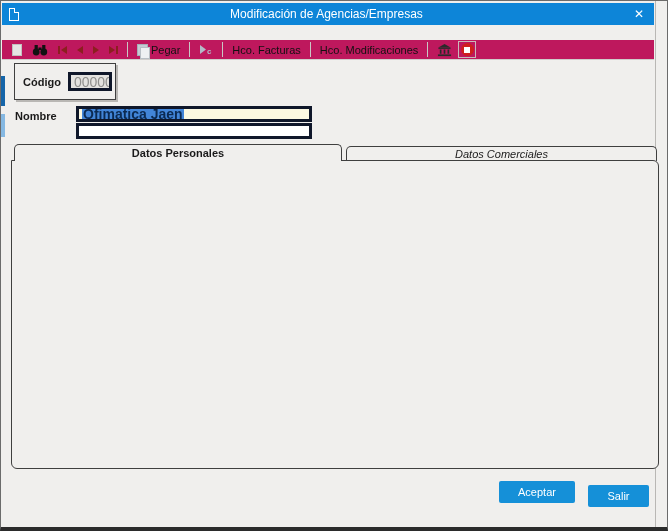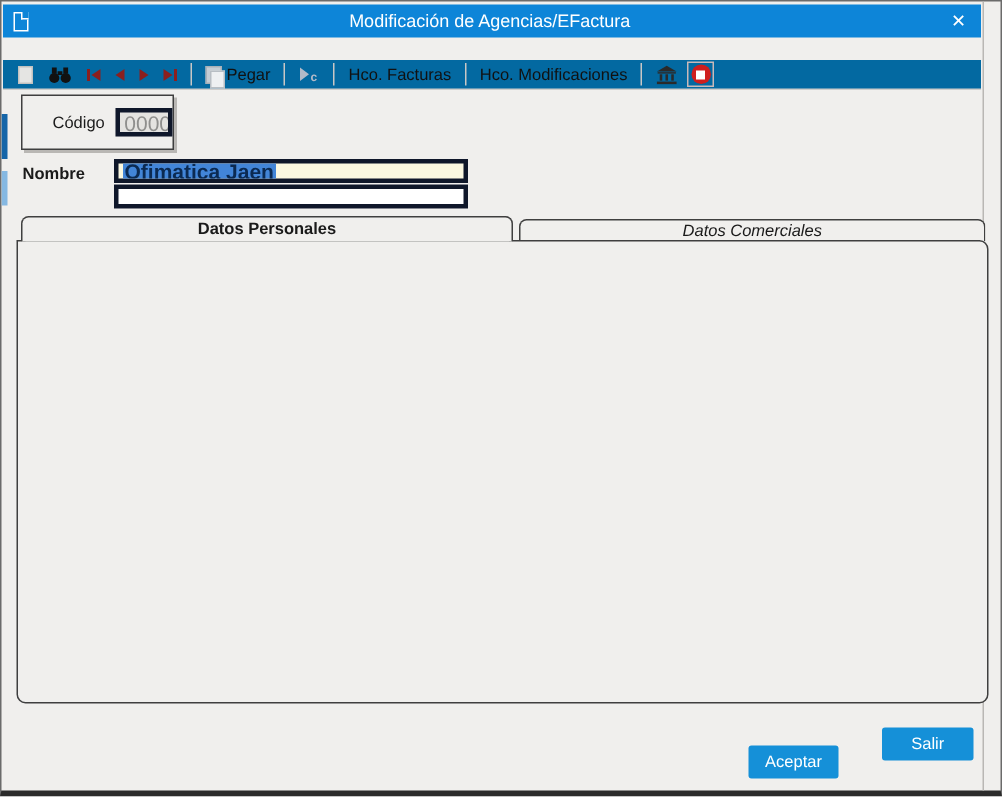--- a/index.html
+++ b/index.html
@@ -14,40 +14,40 @@
   #titlebar { left:1px; top:2px; width:652px; height:22px; background:#0d85d8; display:flex; align-items:center; }
   #titlebar .title { flex:1; text-align:center; color:#ffffff; font-size:12px; }
   .doc-icon { width:10px; height:13px; border:1px solid #ffffff; margin-left:7px; position:relative; background:transparent; }
   .doc-icon::after { content:""; position:absolute; right:-1px; top:-1px; width:4px; height:4px; background:#0d85d8; border-left:1px solid #fff; border-bottom:1px solid #fff; }
   .close-x { color:#ffffff; font-size:12px; margin-right:10px; cursor:default; }
   
   #menubar { left:1px; top:24px; width:652px; height:15px; background:#f7f6f5; border-bottom:1px solid #e0dedd; display:flex; align-items:center; }
   #menubar .menu-item { padding:0 4px; margin-left:9px; }
   .u-first { display:inline-block; }
   .u-first::first-letter { text-decoration:underline; }
-  #toolbar { left:1px; top:39px; width:652px; height:20px; background:#0369a1; border-bottom:1px solid #cfcdcb; display:flex; align-items:center; gap:2px; padding-left:6px; }
+  #toolbar { left:1px; top:39px; width:652px; height:20px; background:#be185d; border-bottom:1px solid #cfcdcb; display:flex; align-items:center; gap:2px; padding-left:6px; }
   .tb-sep { width:1px; height:15px; background:#c9c7c5; margin:0 3px; }
   .tb-btn { display:flex; align-items:center; gap:3px; padding:1px 4px; height:17px; }
   .tb-label { font-size:11px; color:#111; white-space:nowrap; }
   .tri { width:0; height:0; border-top:4px solid transparent; border-bottom:4px solid transparent; }
   .tri.left  { border-right:6px solid #8b1f1f; }
   .tri.right { border-left:6px solid #8b1f1f; }
   .tri-bar { width:2px; height:8px; background:#8b1f1f; }
   .nav-btn { display:flex; align-items:center; gap:1px; padding:2px 4px; }
   .doc-new { width:10px; height:12px; background:#e5e5e3; border:1px solid #c2c2c0; position:relative; }
   .binoc svg { display:block; }
   .paste-icon { width:11px; height:12px; background:#c4ccd4; border:1px solid #a8b0b8; position:relative; }
   .paste-icon::after { content:""; position:absolute; left:2px; top:2px; width:8px; height:10px; background:#eef0f2; border:1px solid #b8bec4; }
   .pasteformat { color:#b3bac8; font-size:10px; font-weight:bold; display:flex; align-items:center; }
   .stop-box { width:18px; height:17px; border:1px solid #c9b9b9; display:flex; align-items:center; justify-content:center; }
   .stop-circle { width:13px; height:13px; border-radius:50%; background:#cf1e1e; display:flex; align-items:center; justify-content:center; }
   .stop-circle .sq { width:6px; height:6px; background:#ffffff; }
   
   #codigo-box { left:13px; top:62px; width:102px; height:37px; background:#f0efed; border:1px solid #3f3f3f; box-shadow:2px 2px 0 #b9b7b4; display:flex; align-items:center; }
-  #codigo-box .lbl { font-weight:normal; margin-left:20px; }
+  #codigo-box .lbl { font-weight:bold; margin-left:8px; }
   #codigo-box .fld { margin-left:7px; width:44px; height:19px; }
   .lbl { font-size:11px; color:#1a1a1a; }
   .lbl.b { font-weight:bold; }
   .fld { background:#ffffff; border:3px solid #0f172a; font-size:14px; font-weight:bold; color:#111;
          display:flex; align-items:center; padding:0 3px; height:16px; white-space:nowrap; overflow:hidden; }
   .fld.dis { background:#e4e3e0; color:#8f8f8d; font-weight:normal; }
   .fld.yellow { background:#fbf8e1; }
   .sel { background:#4285d8; color:#0b2a52; padding:0 1px; }
   
   #tab-active { left:13px; top:143px; width:328px; height:17px; background:#f0efed; border:1px solid #3f3f3f; border-bottom:none;
@@ -67,21 +67,21 @@
   .pais-arrow { width:0; height:0; border-left:4px solid transparent; border-right:4px solid transparent; border-top:5px solid #222; margin-left:auto; }
   .binoc-btn { border:1px solid #8f8f8d; background:#e9e8e6; display:flex; align-items:center; justify-content:center; }
 </style>
 </head>
 <body>
 
 <div id="window">
 
   <div id="titlebar" class="abs">
     <div class="doc-icon"></div>
-    <div class="title">Modificación de Agencias/EFactura</div>
+    <div class="title">Modificación de Agencias/Empresas</div>
     <div class="close-x">✕</div>
   </div>
 
 
   <div id="toolbar" class="abs">
     <span class="tb-btn">
         <span class="doc-new"></span>
       </span>
     <span class="tb-btn binoc">
       <svg width="16" height="12" viewBox="0 0 16 12" fill="#111">
@@ -221,17 +221,17 @@
   <div class="abs fld" style="left:448px; top:240px; width:175px;">953 281 545</div>
 
   <span class="abs lbl b" style="left:445px; top:297px;">Cuenta Contable</span>
   <div class="abs fld" style="left:532px; top:294px; width:77px;">43000000000</div>
 
   <div class="abs asig-box" style="left:412px; top:313px; width:223px; height:26px;">
     <div>Asignación Automática  Ctrl+AvPag = Automática</div>
     <div class="l2">Ctrl+RePag = Busca Libres</div>
   </div>
 
-  <button class="abs btn" style="left:498px; top:496px; width:60px; height:22px;">Aceptar</button>
+  <button class="abs btn" style="left:498px; top:480px; width:76px; height:22px;">Aceptar</button>
   <button class="abs btn" style="left:587px; top:484px; width:61px; height:22px;">Salir</button>
 
   <div class="abs" style="left:654px; top:0; width:1px; height:527px; background:#b9b7b4;"></div>
 </div>
 
 </body></html>

